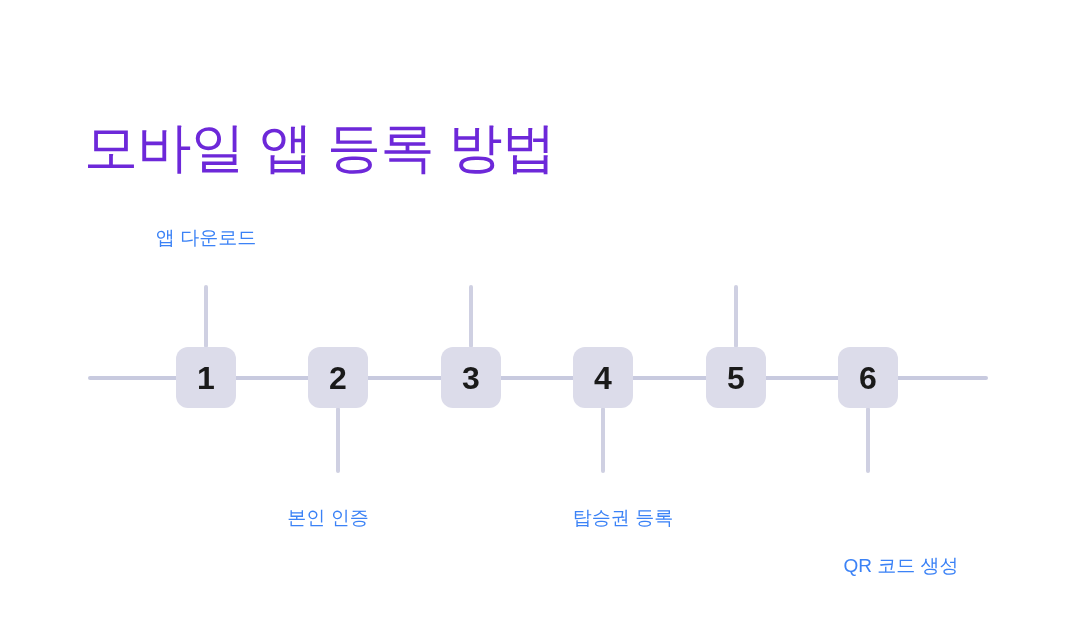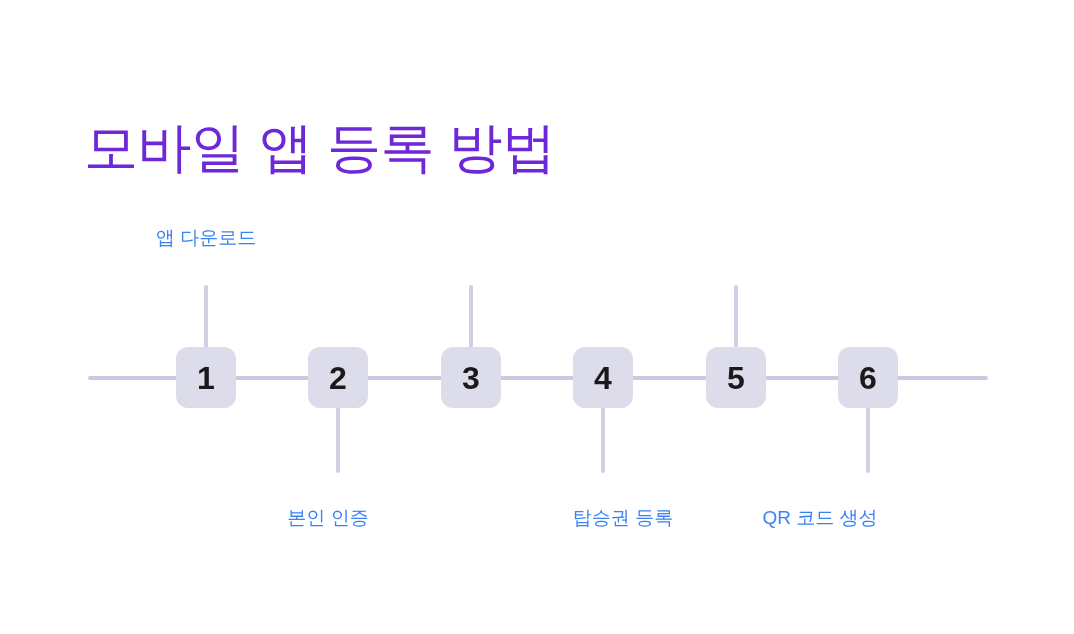--- a/index.html
+++ b/index.html
@@ -127,14 +127,14 @@
     </div>
     <div class="step-label label-below" style="left: 603px; margin-left: 20px;">탑승권 등록</div>
     <div class="stem stem-up" style="left: 734px;"></div>
     <div class="step-node" style="left: 706px;">
       <span class="step-number">5</span>
     </div>
     <div class="stem stem-down" style="left: 866px;"></div>
     <div class="step-node" style="left: 838px;">
       <span class="step-number">6</span>
     </div>
-    <div class="step-label label-below" style="left: 820px;">QR 코드 생성</div>
+    <div class="step-label label-below" style="left: 901px; margin-top: 48px;">QR 코드 생성</div>
   </div>
 
 </body></html>

